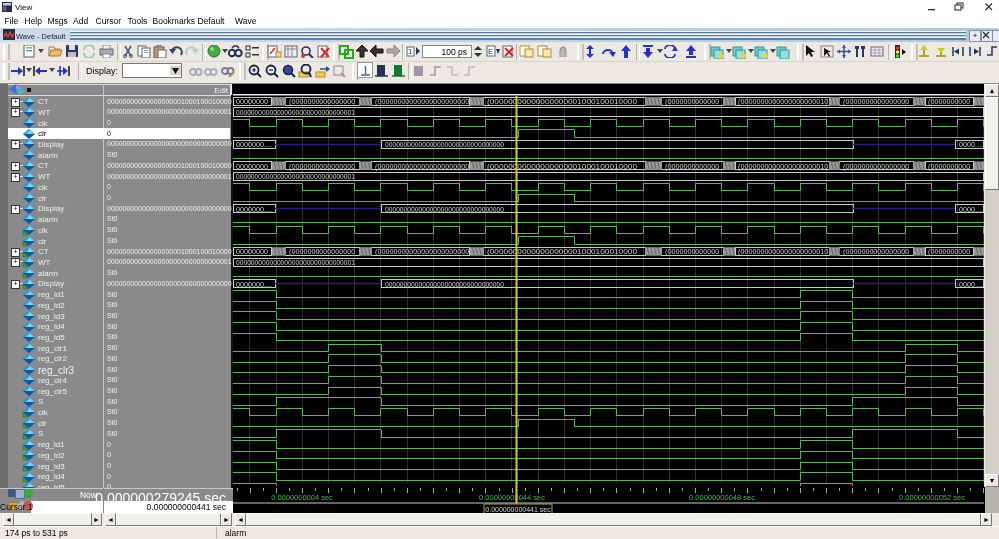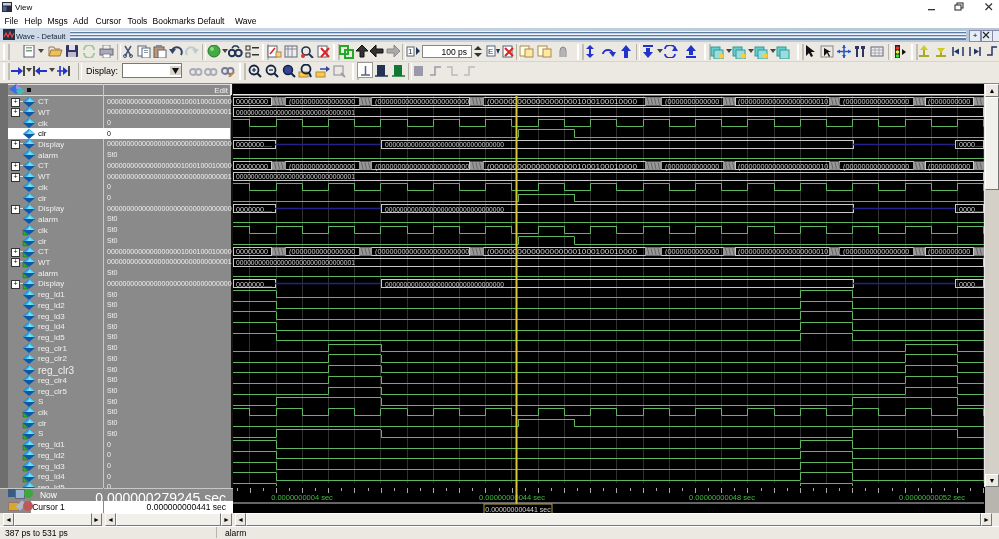--- a/index.html
+++ b/index.html
@@ -819,22 +819,22 @@
 
 <div class="abs" style="left:0;top:488px;width:233px;height:12.5px;background:#8a8a8a;border-top:1px solid #c8c8c8"></div>
 <div class="abs" style="left:0;top:500.5px;width:233px;height:12.5px;background:#fff"></div>
 <div class="abs" style="left:0px;top:500.5px;width:31px;height:12.5px;background:#8a8a8a"></div>
 <div class="abs" style="left:8px;top:489px;width:7px;height:8px;background:#3a5a80"></div>
 <div class="abs" style="left:15px;top:489px;width:8px;height:8px;background:#9ab2d0;border:1px solid #667"></div>
 <div class="abs" style="left:24px;top:488.5px;width:9px;height:9px;background:#3aa83a;border-radius:5px"></div>
 <div class="abs" style="left:8px;top:502px;width:9px;height:7px;background:#d8a828;border:1px solid #976"></div>
 <div class="abs" style="left:18px;top:501px;width:6px;height:9px;background:#b0b8c8;transform:rotate(45deg)"></div>
 <div class="abs" style="left:23px;top:500.5px;width:10px;height:10px;background:#c05858;border-radius:5px"></div>
-<span class="abs" style="left:0;top:489.5px;width:97px;text-align:center;font-size:8.5px;color:#fff">Now</span>
-<span class="abs" style="left:0;top:502px;width:97px;text-align:center;font-size:8.5px;color:#000">Cursor 1</span>
+<span class="abs" style="left:0;top:489.5px;width:97px;text-align:right;font-size:8.5px;color:#fff">Now</span>
+<span class="abs" style="left:0;top:502px;width:97px;text-align:left;font-size:8.5px;color:#000">Cursor 1</span>
 <span class="abs" style="left:0;top:489.5px;width:226px;text-align:right;font-size:14px;color:#fff">0.000000279245 sec</span>
 <span class="abs" style="left:0;top:502px;width:226px;text-align:right;font-size:8.5px;color:#000">0.000000000441 sec</span>
 <div class="abs" style="left:103px;top:488px;width:1px;height:25px;background:#888"></div>
 
 <svg id="wave" style="position:absolute;left:233px;top:84px" width="752" height="429">
 <rect x="0" y="0" width="752" height="429" fill="#000"></rect>
 <clipPath id="rowclip">
         <rect x="0" y="0" width="760" height="402"></rect>
       </clipPath>
 <g clip-path="url(#rowclip)">
@@ -1519,15 +1519,15 @@
 <div style="position:absolute;left:105px;top:513px;width:127px;height:13px;background:#d4d0c8"></div>
 <div style="position:absolute;left:105px;top:513px;width:11px;height:13px;background:#ece9e2;border-top:1px solid #fff;border-left:1px solid #fff;border-right:1px solid #777;border-bottom:1px solid #777;box-sizing:border-box;font-size:7px;line-height:11px;text-align:center;color:#000">◄</div>
 <div style="position:absolute;left:221px;top:513px;width:11px;height:13px;background:#ece9e2;border-top:1px solid #fff;border-left:1px solid #fff;border-right:1px solid #777;border-bottom:1px solid #777;box-sizing:border-box;font-size:7px;line-height:11px;text-align:center;color:#000">►</div>
 <div style="position:absolute;left:116px;top:513px;width:105px;height:13px;background:#ece9e2;border-top:1px solid #fff;border-left:1px solid #fff;border-right:1px solid #777;border-bottom:1px solid #777;box-sizing:border-box;background:#f2f0ea"></div>
 <div style="position:absolute;left:235px;top:513px;width:757px;height:13px;background:#d4d0c8"></div>
 <div style="position:absolute;left:235px;top:513px;width:11px;height:13px;background:#ece9e2;border-top:1px solid #fff;border-left:1px solid #fff;border-right:1px solid #777;border-bottom:1px solid #777;box-sizing:border-box;font-size:7px;line-height:11px;text-align:center;color:#000">◄</div>
 <div style="position:absolute;left:981px;top:513px;width:11px;height:13px;background:#ece9e2;border-top:1px solid #fff;border-left:1px solid #fff;border-right:1px solid #777;border-bottom:1px solid #777;box-sizing:border-box;font-size:7px;line-height:11px;text-align:center;color:#000">►</div>
 <div style="position:absolute;left:246px;top:513px;width:735px;height:13px;background:#ece9e2;border-top:1px solid #fff;border-left:1px solid #fff;border-right:1px solid #777;border-bottom:1px solid #777;box-sizing:border-box;background:#f2f0ea"></div>
 
 <div class="abs" style="left:0;top:526px;width:999px;height:13px;background:#ece9e2;border-top:1px solid #fff"></div>
-<span class="abs" style="left:5px;top:528px;font-size:8.5px;color:#000">387 ps to 531 ps</span>
+<span class="abs" style="left:5px;top:528px;font-size:8.5px;color:#000">174 ps to 531 ps</span>
 <div class="abs" style="left:216px;top:527px;width:1px;height:11px;background:#b8b5ac"></div>
 <span class="abs" style="left:225px;top:528px;font-size:8.5px;color:#000">alarm</span>
 
 </rect></body></html>

